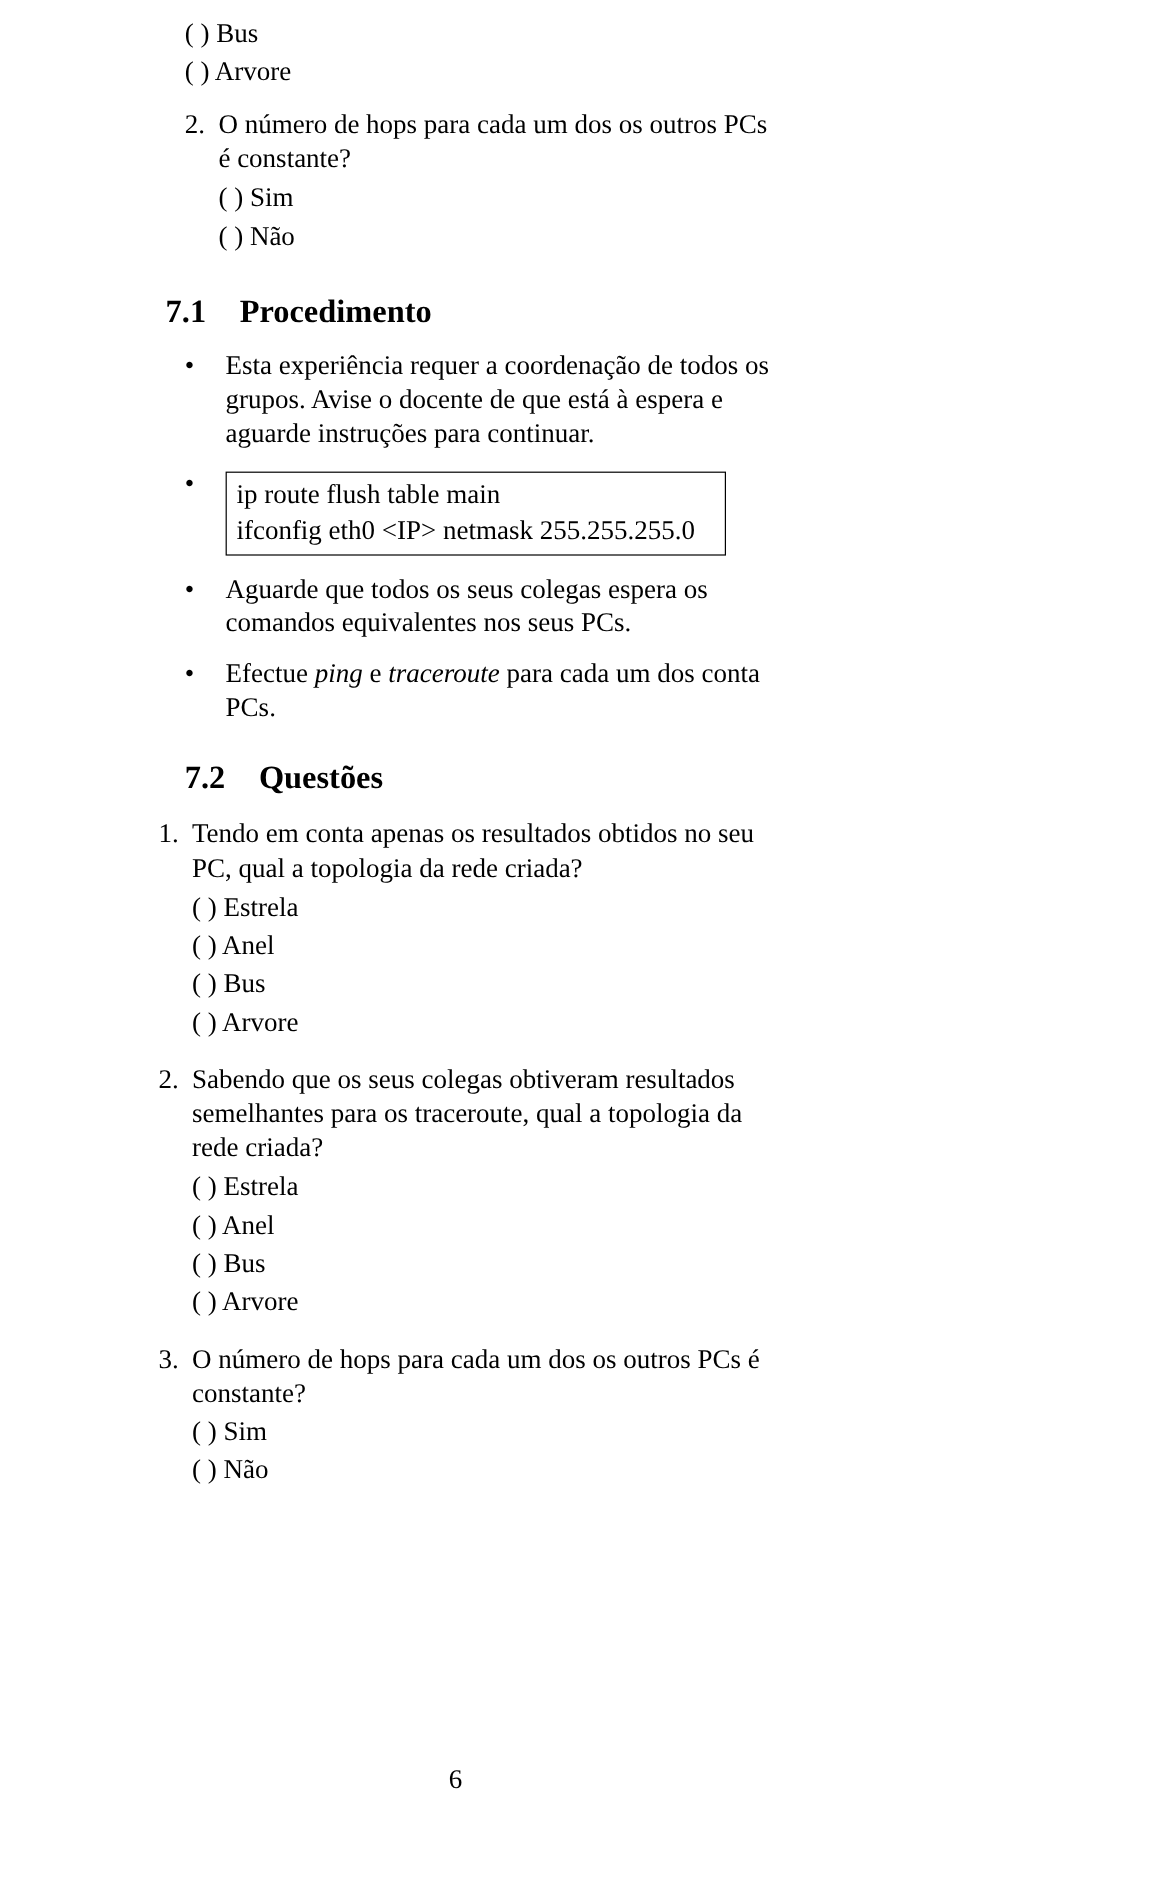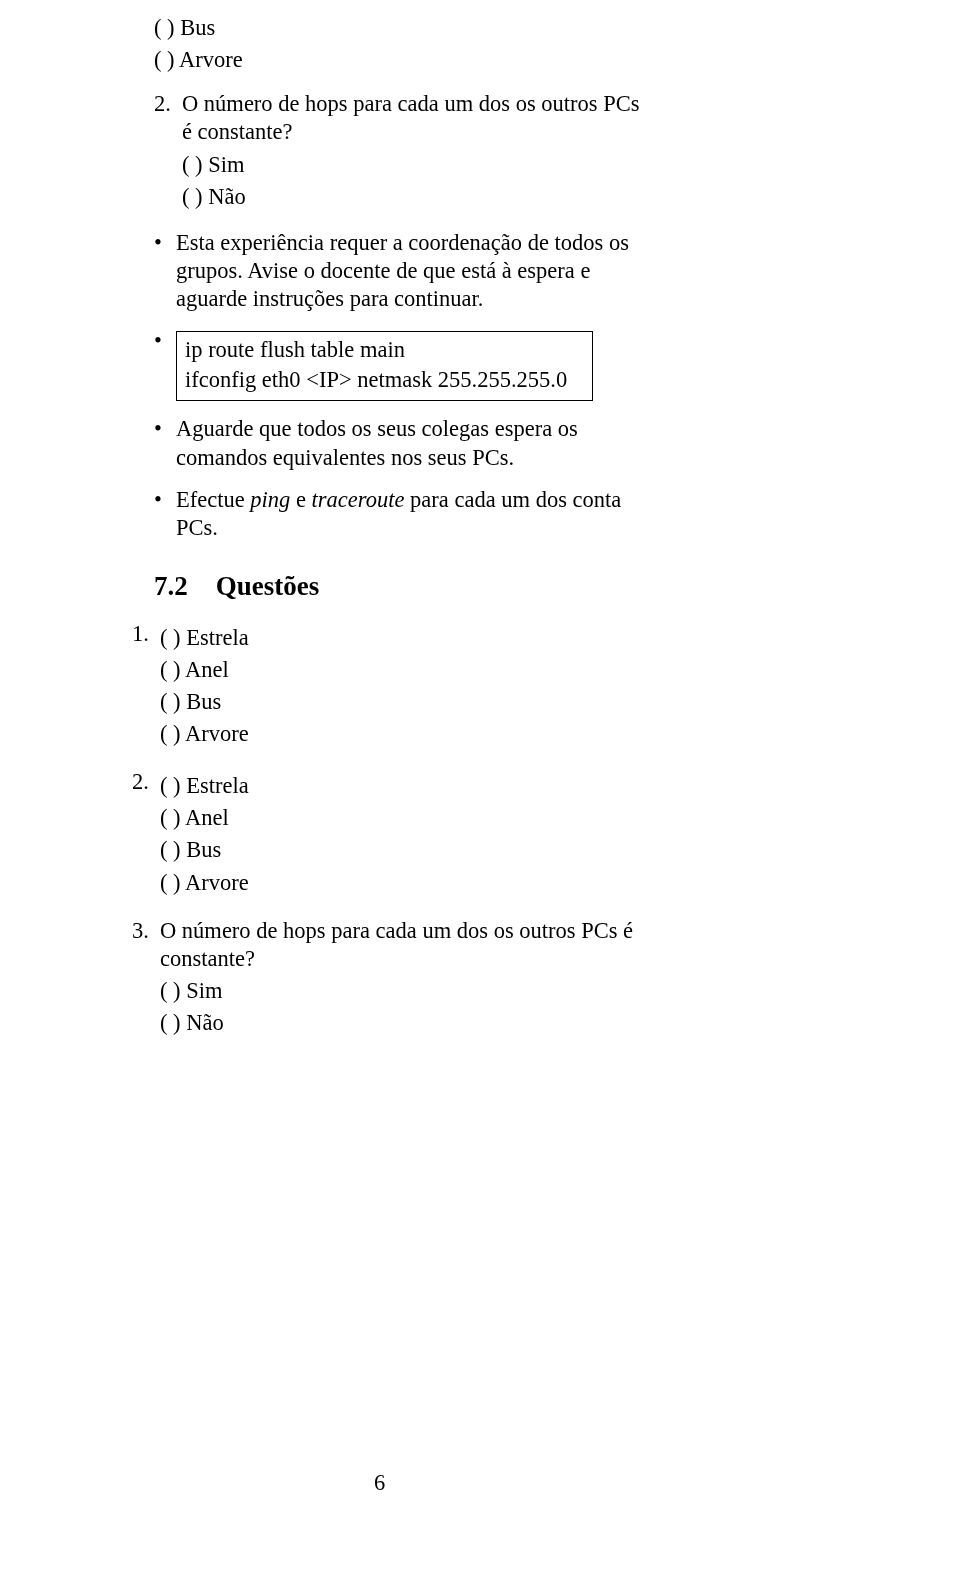--- a/index.html
+++ b/index.html
@@ -61,20 +61,21 @@
   .bullet {
     display: flex;
     margin: 14px 0;
   }
   .bullet .dot {
     min-width: 22px;
     line-height: 1.25;
   }
   .bullet .bcontent {
     flex: 1;
+    margin-left: 12px;
   }
   .cmd-box {
     border: 1px solid #000;
     padding: 2px 25px 4px 8px;
     margin-top: 4px;
     display: inline-block;
     min-width: 290px;
   }
   .cmd-line {
     margin: 2px 0;
@@ -119,20 +120,23 @@
       <div class="num">2.</div>
       <div class="body">
         <div>O número de hops para cada um dos os outros PCs é constante?</div>
         <div class="opt-line">( ) Sim</div>
         <div class="opt-line">( ) Não</div>
       </div>
     </div>
   </div>
 
 
+  <div class="h2" style="margin-left:28px;">
+    <span class="subnum">7.1</span><span>Procedimento</span>
+  </div>
 
   <div class="bullets">
     <div class="bullet">
       <div class="dot">•</div>
       <div class="bcontent">Esta experiência requer a coordenação de todos os grupos. Avise o docente de que está à espera e aguarde instruções para continuar.</div>
     </div>
 
     <div class="bullet">
       <div class="dot">•</div>
       <div class="bcontent">
@@ -157,30 +161,32 @@
   </div>
 
   <div class="h2" style="margin-left:44px;">
     <span class="subnum">7.2</span><span>Questões</span>
   </div>
 
   <div class="questions">
     <div class="q-item">
       <div class="qnum">1.</div>
       <div class="qbody">
+        <div>Tendo em conta apenas os resultados obtidos no seu PC, qual a topologia da rede criada?</div>
         <div class="opt-line">( ) Estrela</div>
         <div class="opt-line">( ) Anel</div>
         <div class="opt-line">( ) Bus</div>
         <div class="opt-line">( ) Arvore</div>
       </div>
     </div>
 
     <div class="q-item">
       <div class="qnum">2.</div>
       <div class="qbody">
+        <div>Sabendo que os seus colegas obtiveram resultados semelhantes para os traceroute, qual a topologia da rede criada?</div>
         <div class="opt-line">( ) Estrela</div>
         <div class="opt-line">( ) Anel</div>
         <div class="opt-line">( ) Bus</div>
         <div class="opt-line">( ) Arvore</div>
       </div>
     </div>
 
     <div class="q-item">
       <div class="qnum">3.</div>
       <div class="qbody">

